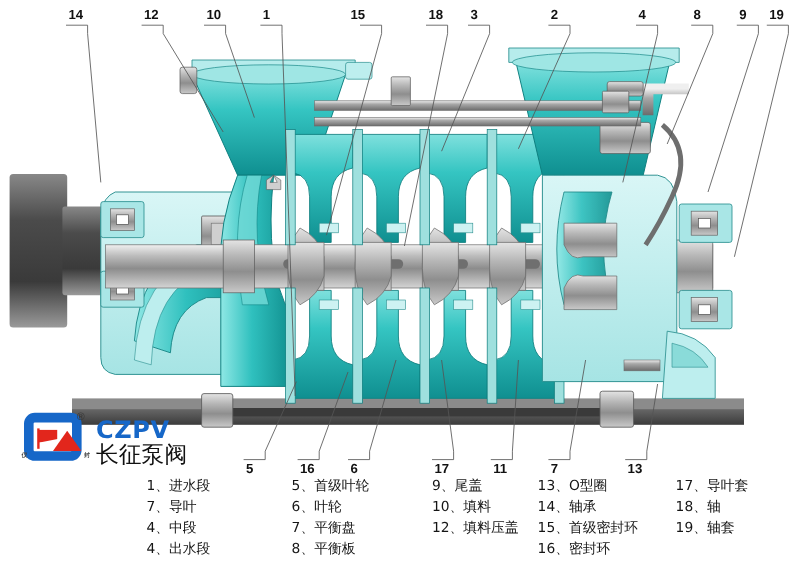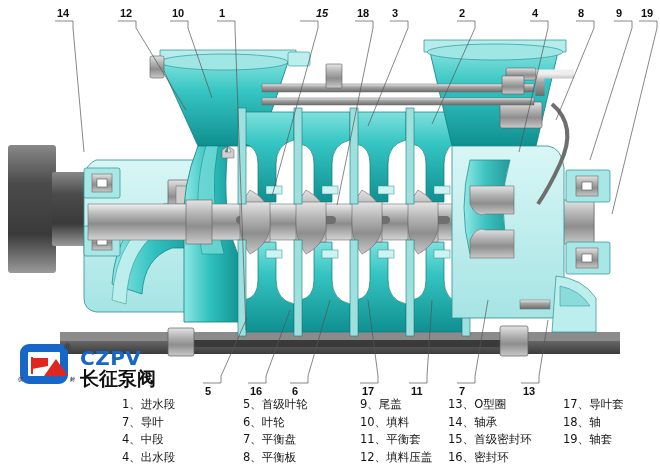--- a/index.html
+++ b/index.html
@@ -24,21 +24,21 @@
            border:8px solid #1667c8;border-radius:9px;box-sizing:border-box;background:#fff;}
   .logo-flag{position:absolute;left:14px;top:16px;width:16px;height:11px;background:#e2261c;
              clip-path:polygon(0 0,100% 0,100% 72%,0 100%);}
   .logo-pole{position:absolute;left:13px;top:15px;width:2px;height:17px;background:#e2261c;}
   .logo-mtn{position:absolute;left:26px;top:17px;width:24px;height:17px;background:#e2261c;
             clip-path:polygon(50% 0,100% 100%,0 100%);}
   .logo-r{position:absolute;left:46px;top:0px;font-size:9px;font-weight:bold;color:#3a3a3a;}
   .logo-tiny{position:absolute;font-size:5px;color:#444;font-weight:bold;}
   .logo-en{position:absolute;left:62px;top:10px;font-size:20px;font-weight:bold;
            color:#1667c8;letter-spacing:.5px;font-family:"DejaVu Sans","Liberation Sans",sans-serif;}
-  .logo-cn{position:absolute;left:62px;top:30px;font-size:19px;font-weight:bold;color:#111;
+  .logo-cn{position:absolute;left:62px;top:30px;font-size:19px;font-weight:normal;color:#111;
            letter-spacing:0px;font-family:"DejaVu Sans","Liberation Sans",sans-serif;}
 </style>
 </head>
 <body>
 
 <div id="root">
 
   <svg id="figure" width="660" height="400" viewBox="0 0 660 400" style="position:absolute;left:0;top:0;">
     <defs>
       <linearGradient id="gTeal" x1="0" y1="0" x2="0" y2="1">
@@ -262,21 +262,21 @@
         <path d="M457,383 L475,383 L475,376 L488,300" stroke="#555555" stroke-width=".7" fill="none"></path>
         <path d="M521,383 L539,383 L539,376 L548,320" stroke="#555555" stroke-width=".7" fill="none"></path>
       </g>
   </svg>
 
   <div id="top-callouts">
       <div class="callout" style="left: 57px; top: 8px;">14</div>
       <div class="callout" style="left: 120px; top: 8px;">12</div>
       <div class="callout" style="left: 172px; top: 8px;">10</div>
       <div class="callout" style="left: 219px; top: 8px;">1</div>
-      <div class="callout" style="left: 316px; top: 8px; font-style: italic;">15</div>
+      <div class="callout" style="left: 292px; top: 8px;">15</div>
       <div class="callout" style="left: 357px; top: 8px;">18</div>
       <div class="callout" style="left: 392px; top: 8px;">3</div>
       <div class="callout" style="left: 459px; top: 8px;">2</div>
       <div class="callout" style="left: 532px; top: 8px;">4</div>
       <div class="callout" style="left: 578px; top: 8px;">8</div>
       <div class="callout" style="left: 616px; top: 8px;">9</div>
       <div class="callout" style="left: 641px; top: 8px;">19</div>
     </div>
   <div id="bottom-callouts">
       <div class="callout" style="left: 205px; top: 386px;">5</div>
@@ -311,21 +311,20 @@
       </div>
       <div class="legcol" style="left: 243px;">
         <div class="legitem">5、首级叶轮</div>
         <div class="legitem">6、叶轮</div>
         <div class="legitem">7、平衡盘</div>
         <div class="legitem">8、平衡板</div>
       </div>
       <div class="legcol" style="left: 360px;">
         <div class="legitem">9、尾盖</div>
         <div class="legitem">10、填料</div>
-        <div class="legitem">11、平衡套</div>
         <div class="legitem">12、填料压盖</div>
       </div>
       <div class="legcol" style="left: 448px;">
         <div class="legitem">13、O型圈</div>
         <div class="legitem">14、轴承</div>
         <div class="legitem">15、首级密封环</div>
         <div class="legitem">16、密封环</div>
       </div>
       <div class="legcol" style="left: 563px;">
         <div class="legitem">17、导叶套</div>

